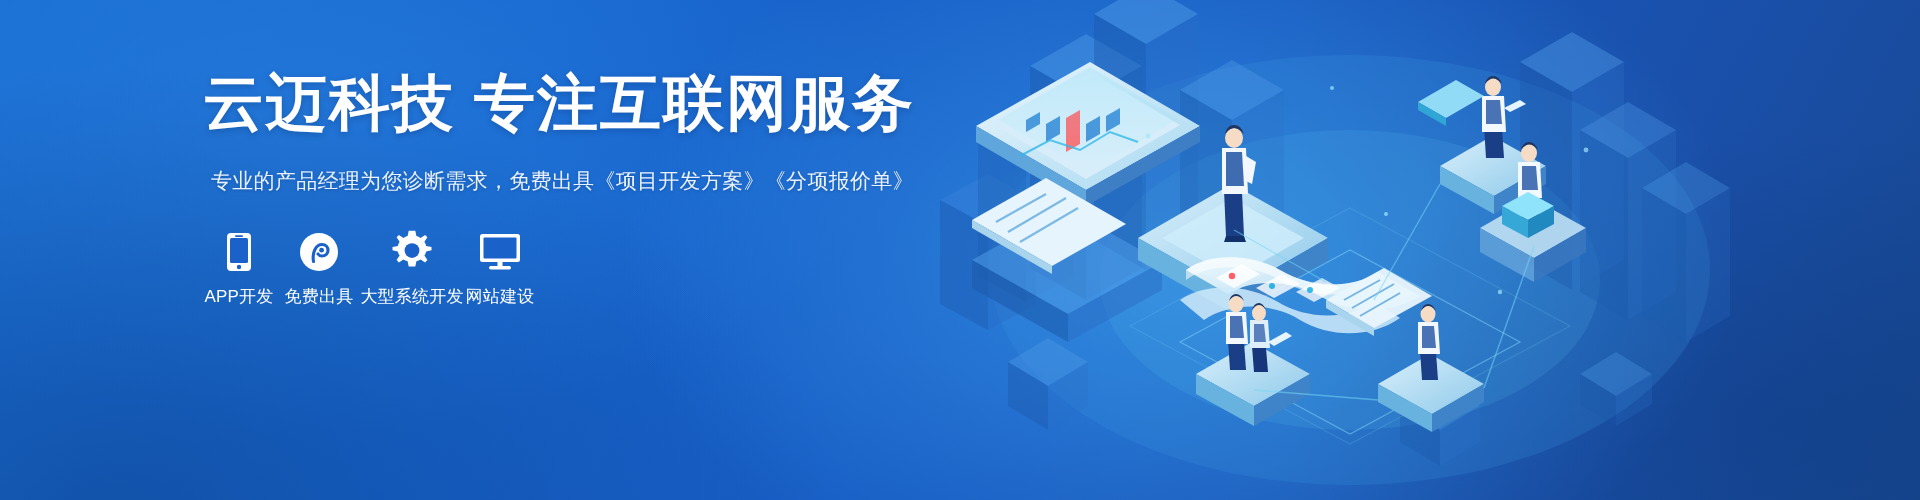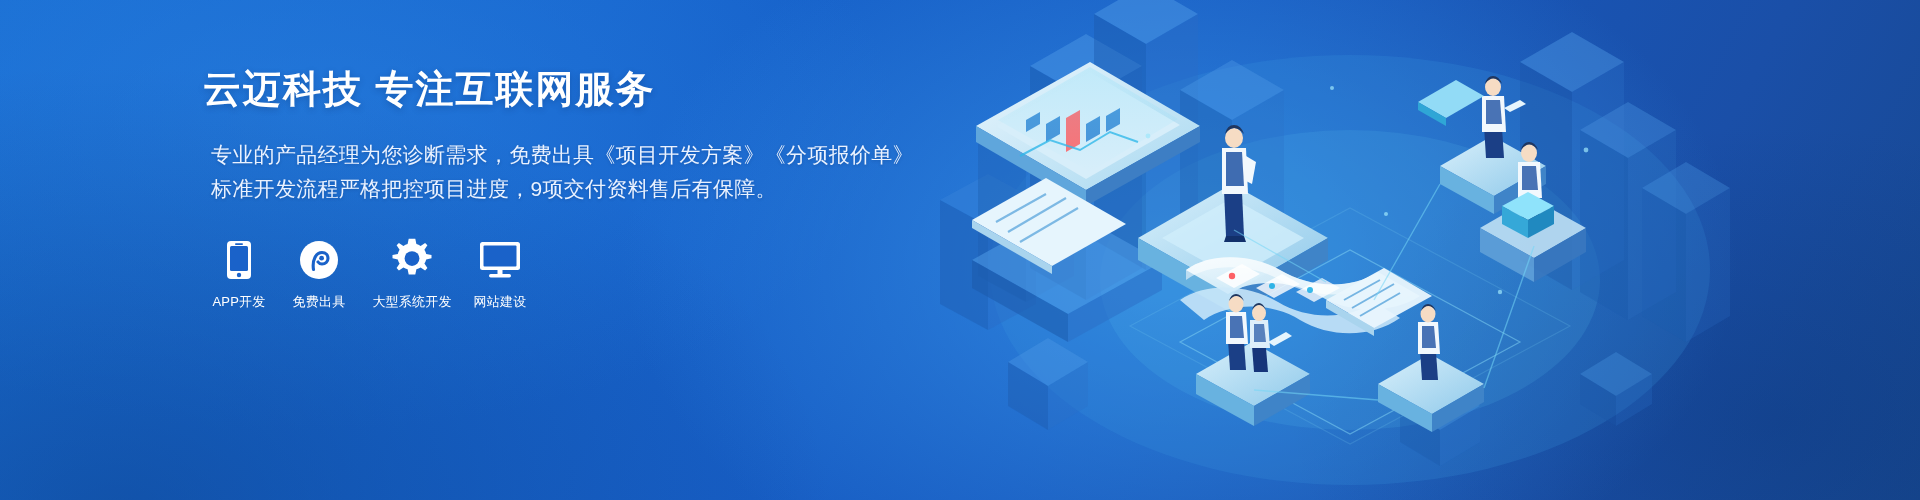--- a/index.html
+++ b/index.html
@@ -23,21 +23,21 @@
   }
   .vignette2{
     position:absolute;inset:0;
     background:radial-gradient(ellipse 700px 420px at 1780px 420px, rgba(10,52,120,0.35) 0%, rgba(10,52,120,0) 70%);
     pointer-events:none;
   }
 
   
   .content{position:absolute;left:203px;top:68px;width:700px;z-index:30;}
   .headline{
-    font-size:38px;font-weight:bold;color:#ffffff;letter-spacing:2px;
+    font-size:61px;font-weight:bold;color:#ffffff;letter-spacing:2px;
     line-height:1.15;margin:0 0 26px 0;white-space:nowrap;
     text-shadow:0 2px 6px rgba(4,36,88,.28);
   }
   .sub{
     font-size:21px;color:#eaf2ff;line-height:1.62;margin:8px;
     white-space:nowrap;letter-spacing:.3px;
     text-shadow:0 1px 3px rgba(4,36,88,.25);
   }
   .sub-line{display:block;}
 
@@ -48,21 +48,21 @@
   .service{
     width:72px;display:flex;flex-direction:column;align-items:center;
     margin-right:1px;
   }
   .service .ic{
     height:46px;display:flex;align-items:flex-end;justify-content:center;
     margin-bottom:13px;
   }
   .service .ic svg{display:block;fill:#ffffff;}
   .service .lbl{
-    font-size:13px;color:#ffffff;white-space:nowrap;letter-spacing:.2px;
+    font-size:17px;color:#ffffff;white-space:nowrap;letter-spacing:.2px;
     font-weight:500;
   }
   .svc-w1{width:72px}.svc-w2{width:86px}.svc-w3{width:86px}
   .svc-w4{width:76px}.svc-w5{width:98px}
 
   
   .art{position:absolute;left:880px;top:-30px;width:1040px;height:540px;z-index:10;}
   .art svg{display:block;}
 </style>
 </head>
@@ -358,21 +358,20 @@
       </g>
     </svg>
   </div>
 
   <div class="content">
 
     <h1 class="headline">云迈科技 专注互联网服务</h1>
 
     <p class="sub">
       <span class="sub-line">专业的产品经理为您诊断需求，免费出具《项目开发方案》《分项报价单》</span>
-      <span class="sub-line">标准开发流程严格把控项目进度，9项交付资料售后有保障。</span>
     </p>
 
     <div class="services">
 
       <div class="service svc-w1">
         <span class="ic">
           <svg width="26" height="40" viewBox="0 0 26 40">
             <rect x="1" y="1" width="24" height="38" rx="4" ry="4" fill="#ffffff"></rect>
             <rect x="4" y="6" width="18" height="25" rx="1.5" fill="#1a62c9"></rect>
             <rect x="9" y="3.2" width="8" height="1.8" rx="0.9" fill="#1a62c9"></rect>

